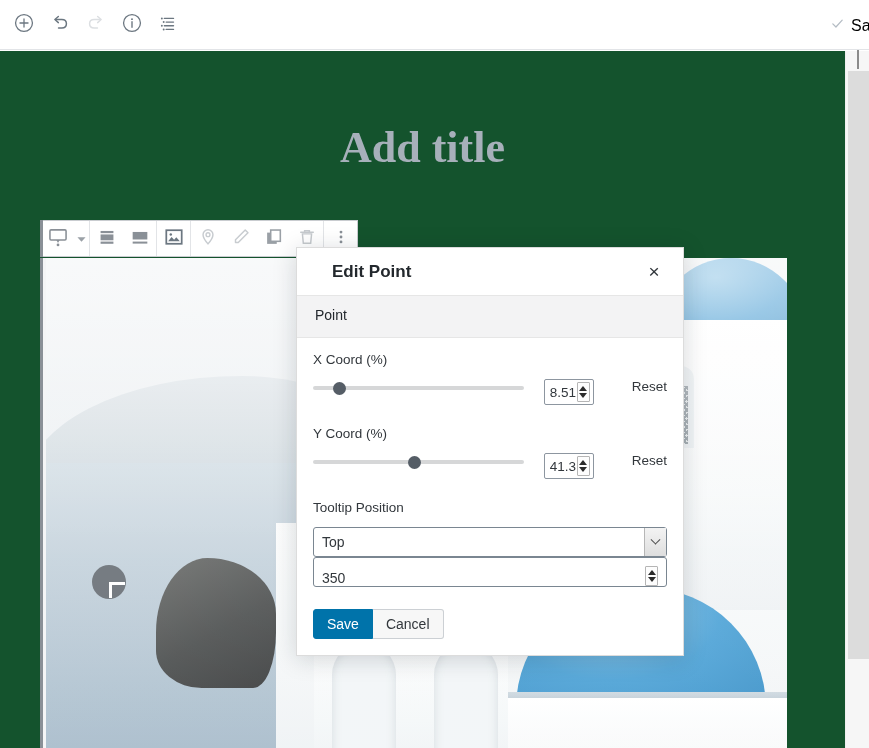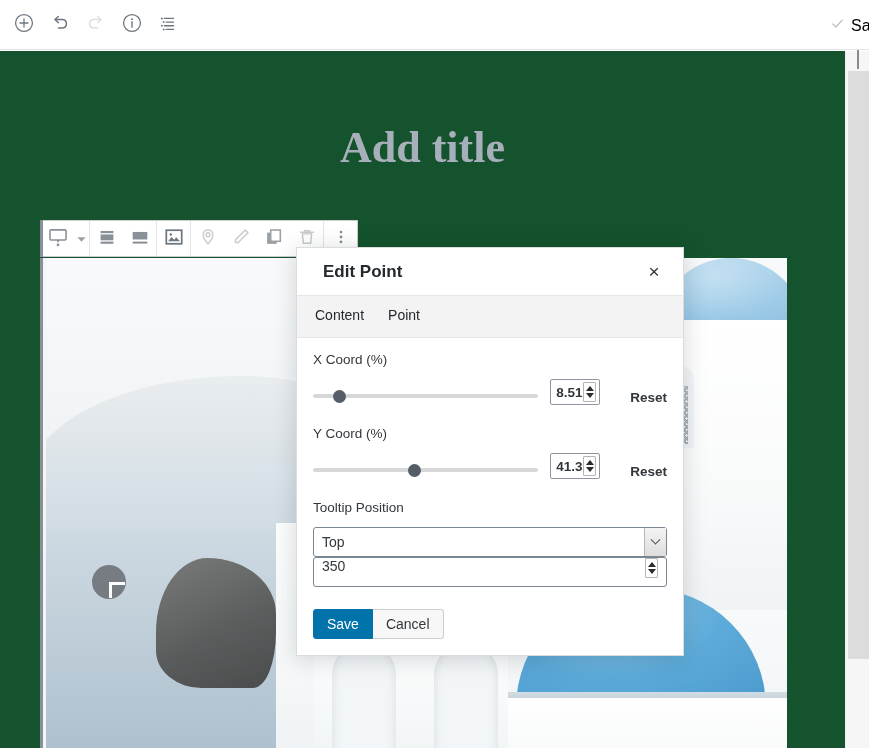--- a/index.html
+++ b/index.html
@@ -213,21 +213,21 @@
   #edit-point-modal {
     position: absolute; left: 296px; top: 196px;
     width: 388px;
     background: #ffffff;
     border: 1px solid #dcdcdc;
     box-shadow: 0 3px 22px rgba(20,30,40,.17);
     z-index: 50;
   }
   .modal-head {
     height: 48px; display: flex; align-items: center;
-    padding: 0 16px 0 26px;
+    padding: 0 16px 0 35px;
     border-bottom: 1px solid #e6e6e6;
   }
   .modal-title { font-size: 17px; font-weight: 700; color: #23282d; }
   .modal-close {
     margin-left: auto; width: 26px; height: 26px;
     display: flex; align-items: center; justify-content: center;
     cursor: pointer; color: #32373c; font-size: 19px; line-height: 1;
     background: none; border: none; padding: 0;
   }
   .modal-tabs {
@@ -240,21 +240,21 @@
     font-size: 14px; color: #23282d; cursor: pointer;
     border-bottom: 3px solid transparent;
     background: none; border-top: none; border-left: none; border-right: none;
   }
   .modal-tab.active { color: #1a1a1a; border-bottom-color: #0073aa; font-weight: 400; }
   .modal-body { padding: 14px 16px 16px 16px; background: #fff; }
 
   .field-label { font-size: 13.5px; color: #32373c; margin-bottom: 12px; }
   .field-label.space-top { margin-top: 21px; }
 
-  .slider-row { display: flex; align-items: flex-end; gap: 0px; margin-bottom: 4px; font-weight: bold; }
+  .slider-row { display: flex; align-items: flex-start; gap: 8px; margin-bottom: 4px; }
   .slider-wrap { position: relative; flex: 1; height: 18px; display: flex; align-items: center; }
   .slider-track { position: absolute; left: 0; right: 0; height: 4px; background: #d6d7d8; border-radius: 2px; }
   .slider-thumb {
     position: absolute; width: 13px; height: 13px; border-radius: 50%;
     background: #555d66; cursor: pointer;
   }
   .num-box {
     width: 50px; height: 26px; margin-left: 12px;
     border: 1px solid #8d96a0; background: #fff;
     display: flex; align-items: center;
@@ -285,21 +285,21 @@
     border-left: 1px solid #b6b6b6;
     display: flex; align-items: center; justify-content: center;
   }
   .select-arrow .chev {
     width: 7px; height: 7px; border-right: 1.6px solid #4b4b4b; border-bottom: 1.6px solid #4b4b4b;
     transform: rotate(45deg) translate(-2px,-2px);
   }
   .text-box {
     position: relative; width: 100%; height: 30px;
     border: 1px solid #7a8691; background: #fff; border-radius: 3px;
-    display: flex; align-items: flex-start; padding-left: 8px;
+    display: flex; align-items: flex-end; padding-left: 8px;
     font-size: 14px; color: #32373c;
   }
   .text-box .spin { position: absolute; right: 5px; }
 
   .btn-row { display: flex; margin-top: 22px; }
   .btn-save {
     height: 30px; padding: 0 13px;
     background: #0073aa; color: #fff; font-size: 14px;
     border: 1px solid #0073aa; border-radius: 3px 0 0 3px;
     cursor: pointer; display: flex; align-items: center;
@@ -546,21 +546,20 @@
   </div>
 
   <div id="edit-point-modal">
 
     <div class="modal-head">
       <div class="modal-title">Edit Point</div>
       <button class="modal-close">×</button>
     </div>
 
     <div class="modal-tabs">
-      <button class="modal-tab">Content</button>
       <button class="modal-tab">Point</button>
     </div>
 
     <div class="modal-body">
 
       <div class="field-label">X Coord (%)</div>
       <div class="slider-row">
         <div class="slider-wrap">
           <div class="slider-track"></div>
           <div class="slider-thumb" id="x-thumb" style="left: 19.6581px;"></div>

